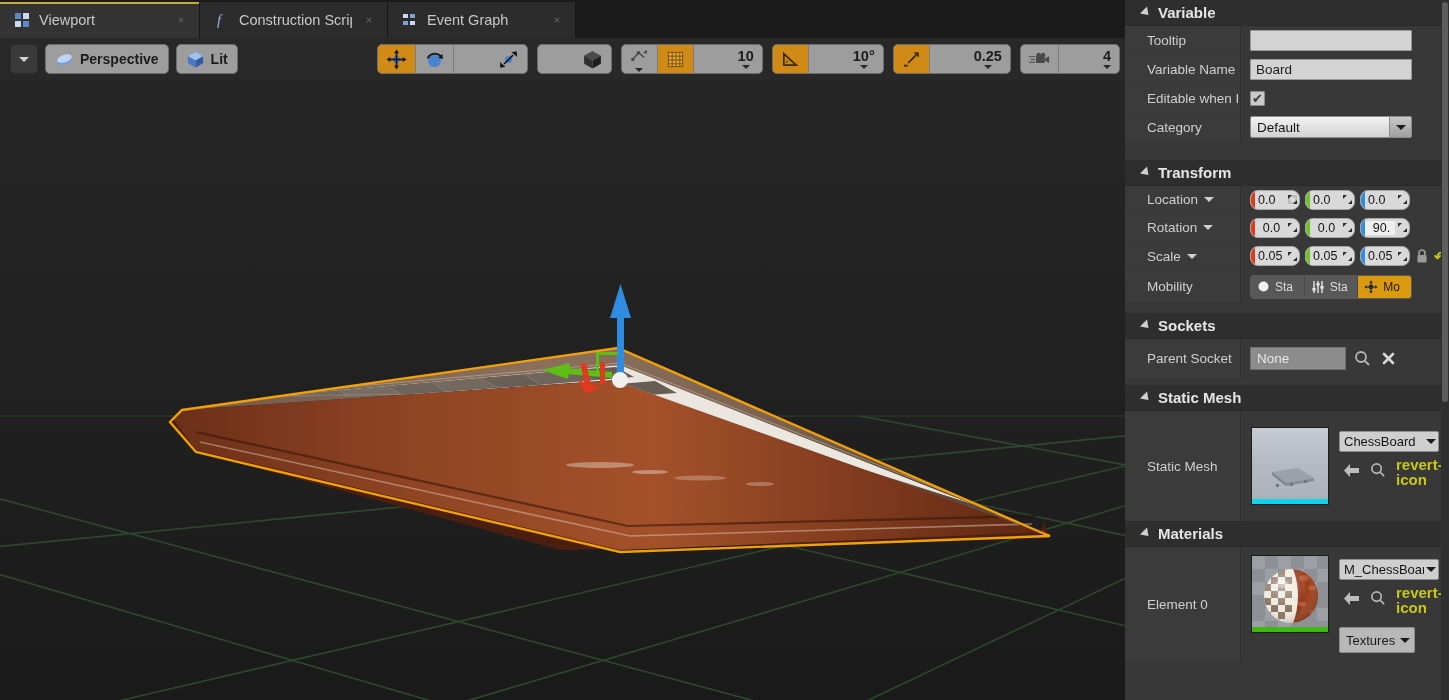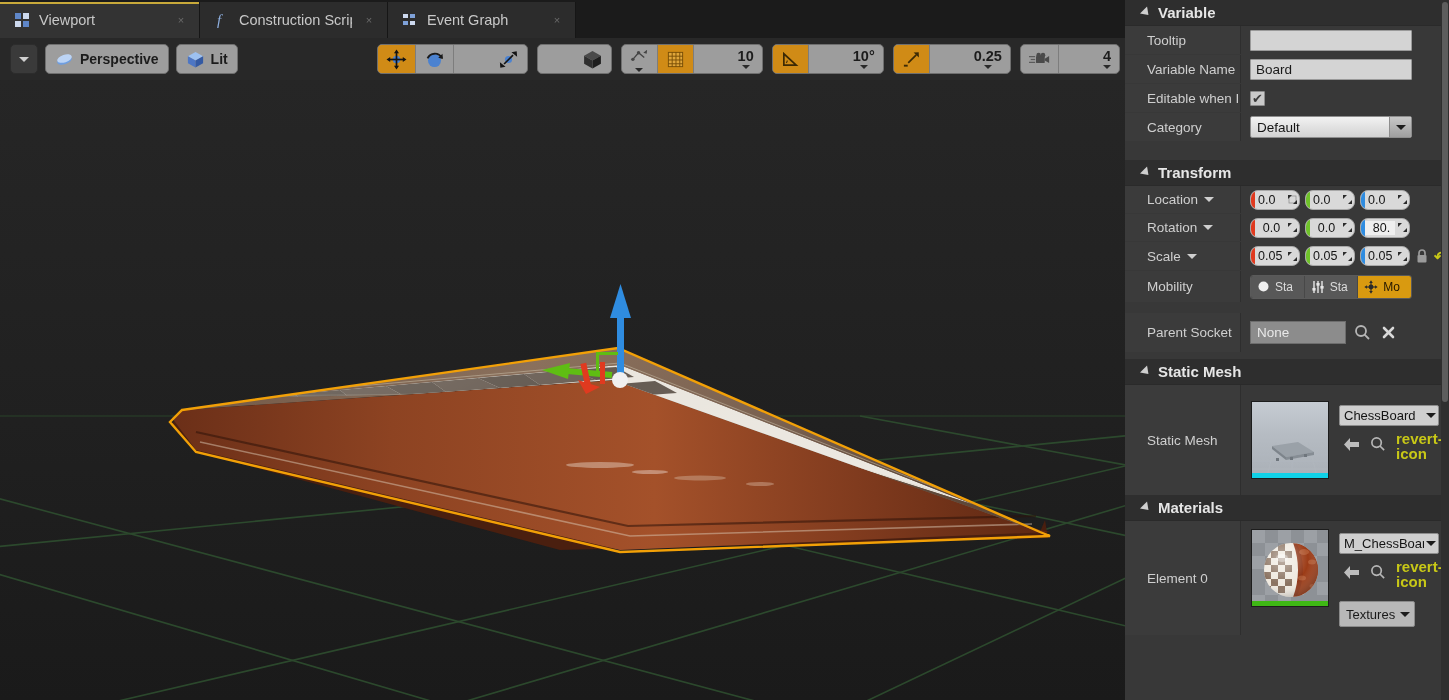--- a/index.html
+++ b/index.html
@@ -712,21 +712,21 @@
               <span class="num" style="text-align:center">0.0</span>
               <span class="drag">
                 <svg width="9" height="9" viewBox="0 0 9 9">
                     <polygon points="0,0 4,0 0,4" fill="#2b2b2b"></polygon>
                     <polygon points="9,9 5,9 9,5" fill="#2b2b2b"></polygon>
                   </svg>
               </span>
             </div>
             <div class="numbox hl">
               <span class="axis axis-z"></span>
-              <span class="num" style="text-align:center">80.</span>
+              <span class="num" style="text-align:center">90.</span>
               <span class="drag">
                 <svg width="9" height="9" viewBox="0 0 9 9">
                     <polygon points="0,0 4,0 0,4" fill="#2b2b2b"></polygon>
                     <polygon points="9,9 5,9 9,5" fill="#2b2b2b"></polygon>
                   </svg>
               </span>
             </div>
             <span style="width:24px"></span>
             <span class="revert">↶</span>
           </div>
@@ -812,20 +812,24 @@
                 <rect x="3.4" y="9.2" width="13.2" height="1.6" fill="#2b2b2b"></rect>
               </svg>
               <span>Mo</span>
             </div>
           </div>
         </div>
       </div>
       <div style="height:10px"></div>
     </div>
 
+    <div class="sect-header">
+      <span class="tri"></span>
+      <span>Sockets</span>
+    </div>
     <div class="sect-body">
       <div class="prow" style="min-height:40px">
         <div class="plabel">Parent Socket</div>
         <div class="pfield">
           <div class="sockinput">None</div>
           <span class="iconbtn">
             <svg width="17" height="17" viewBox="0 0 17 17">
                 <circle cx="7" cy="7" r="5" fill="none" stroke="#b6b6b6" stroke-width="1.8"></circle>
                 <line x1="10.6" y1="10.6" x2="15" y2="15" stroke="#b6b6b6" stroke-width="1.8"></line>
               </svg>

